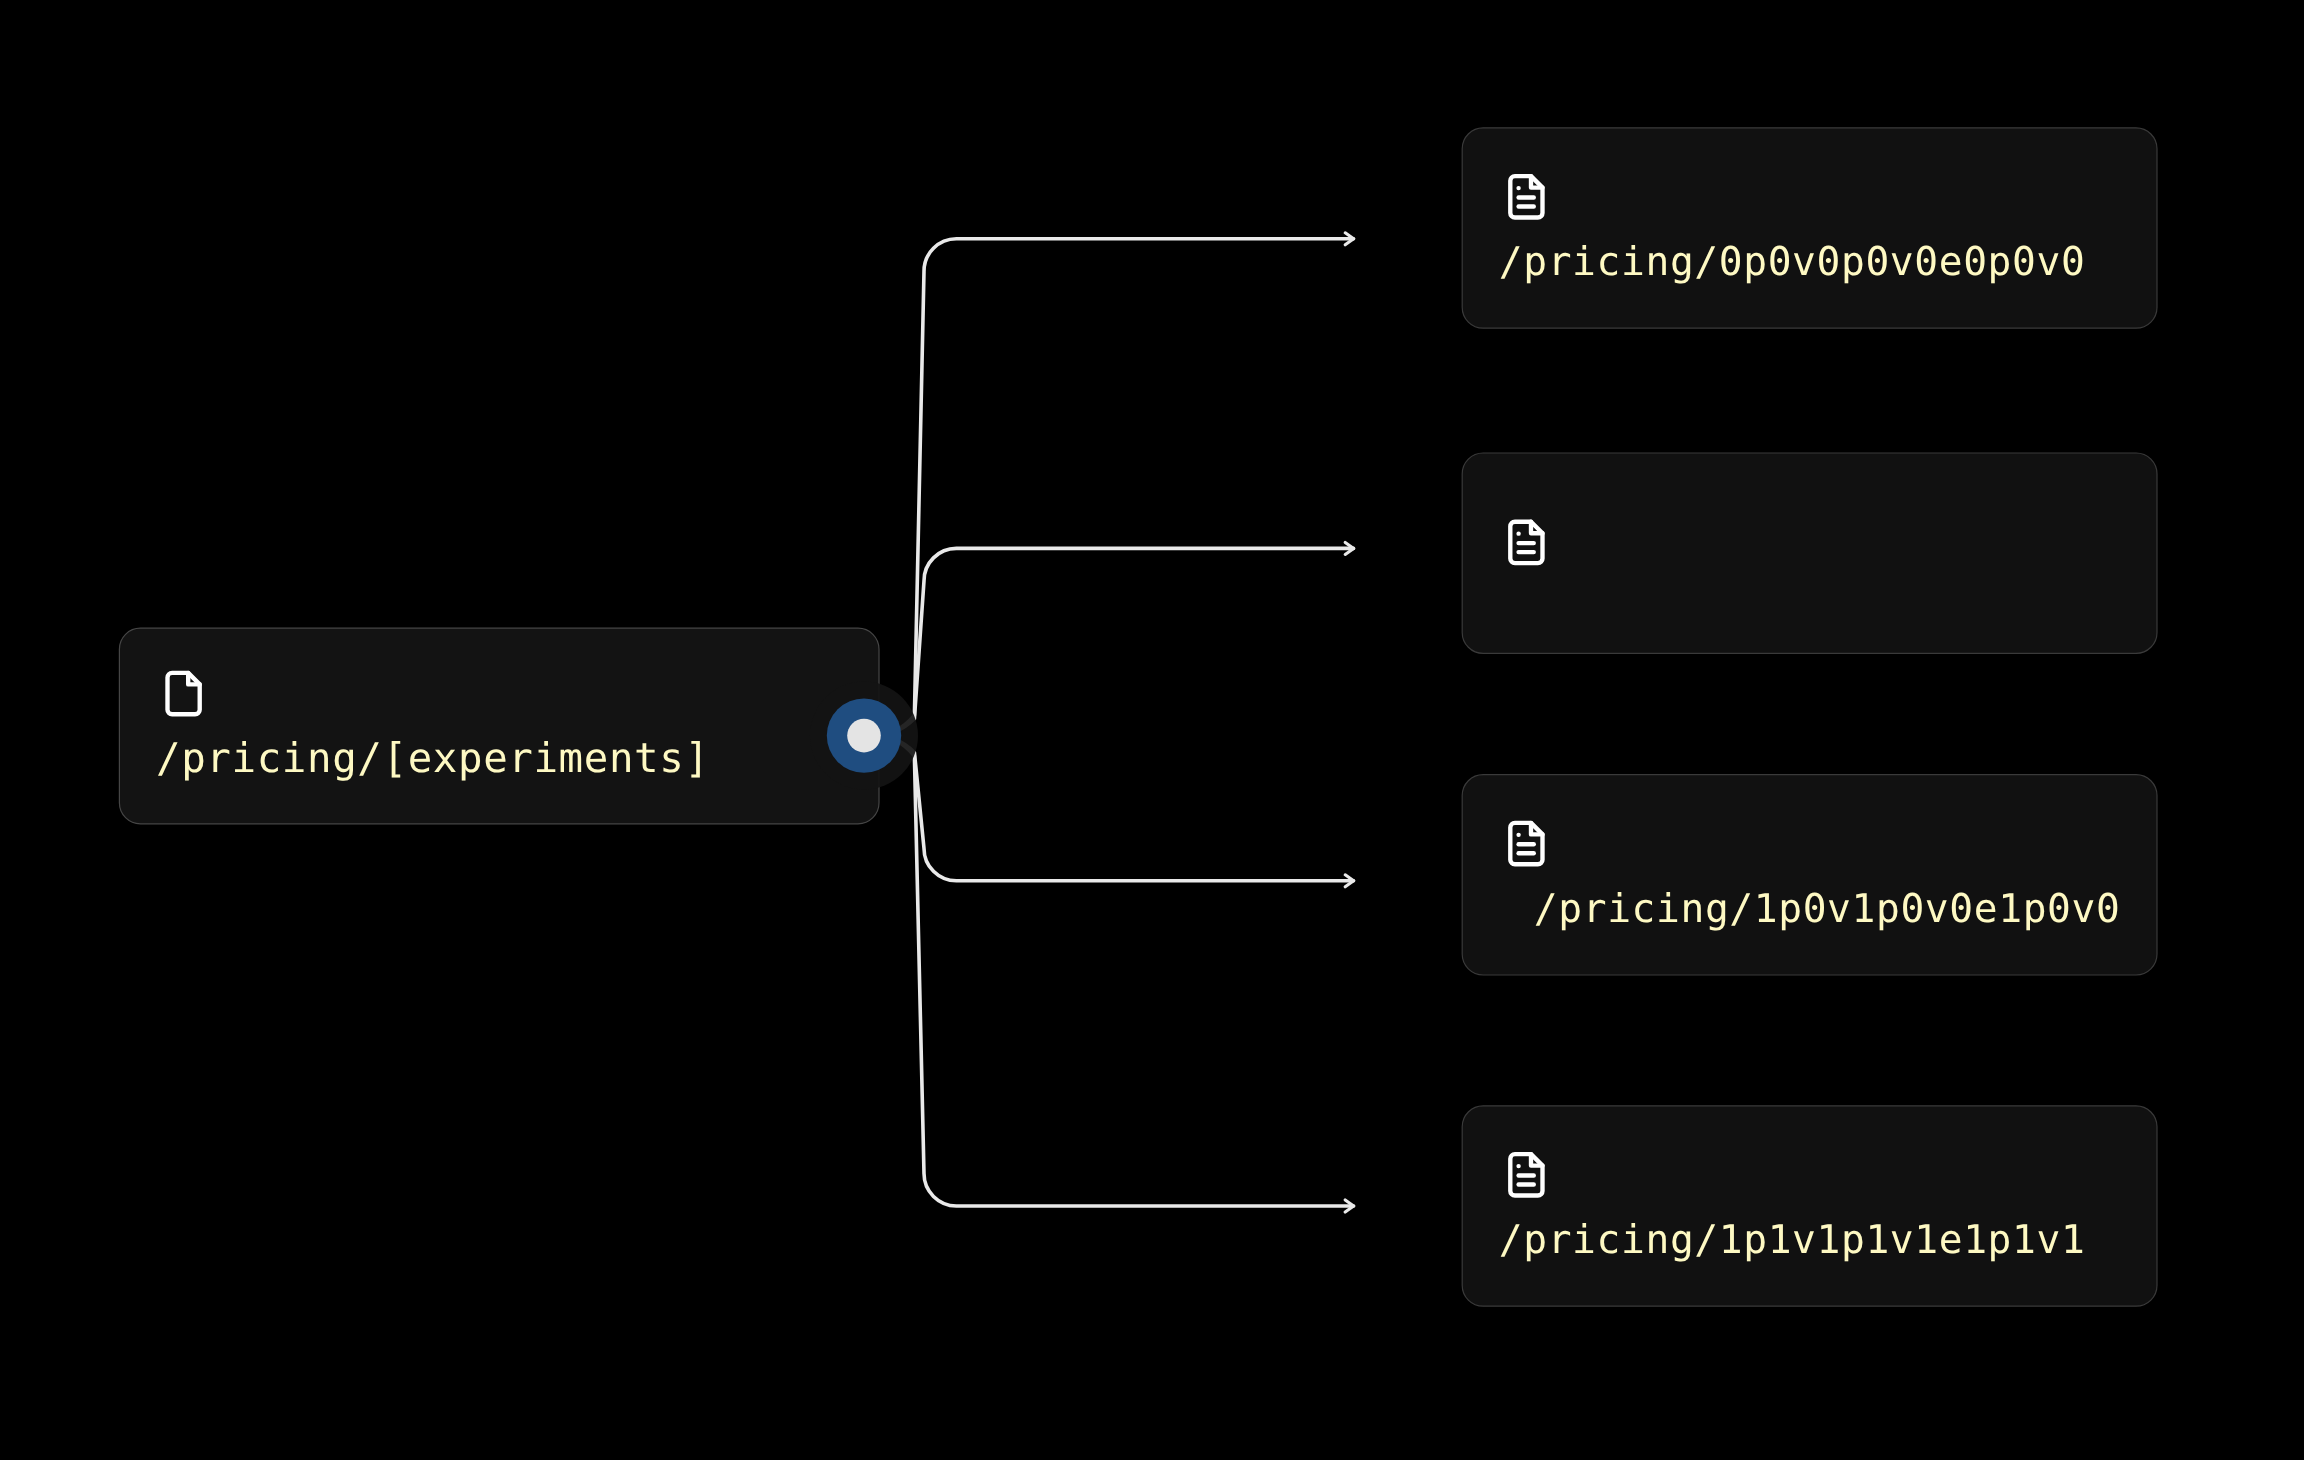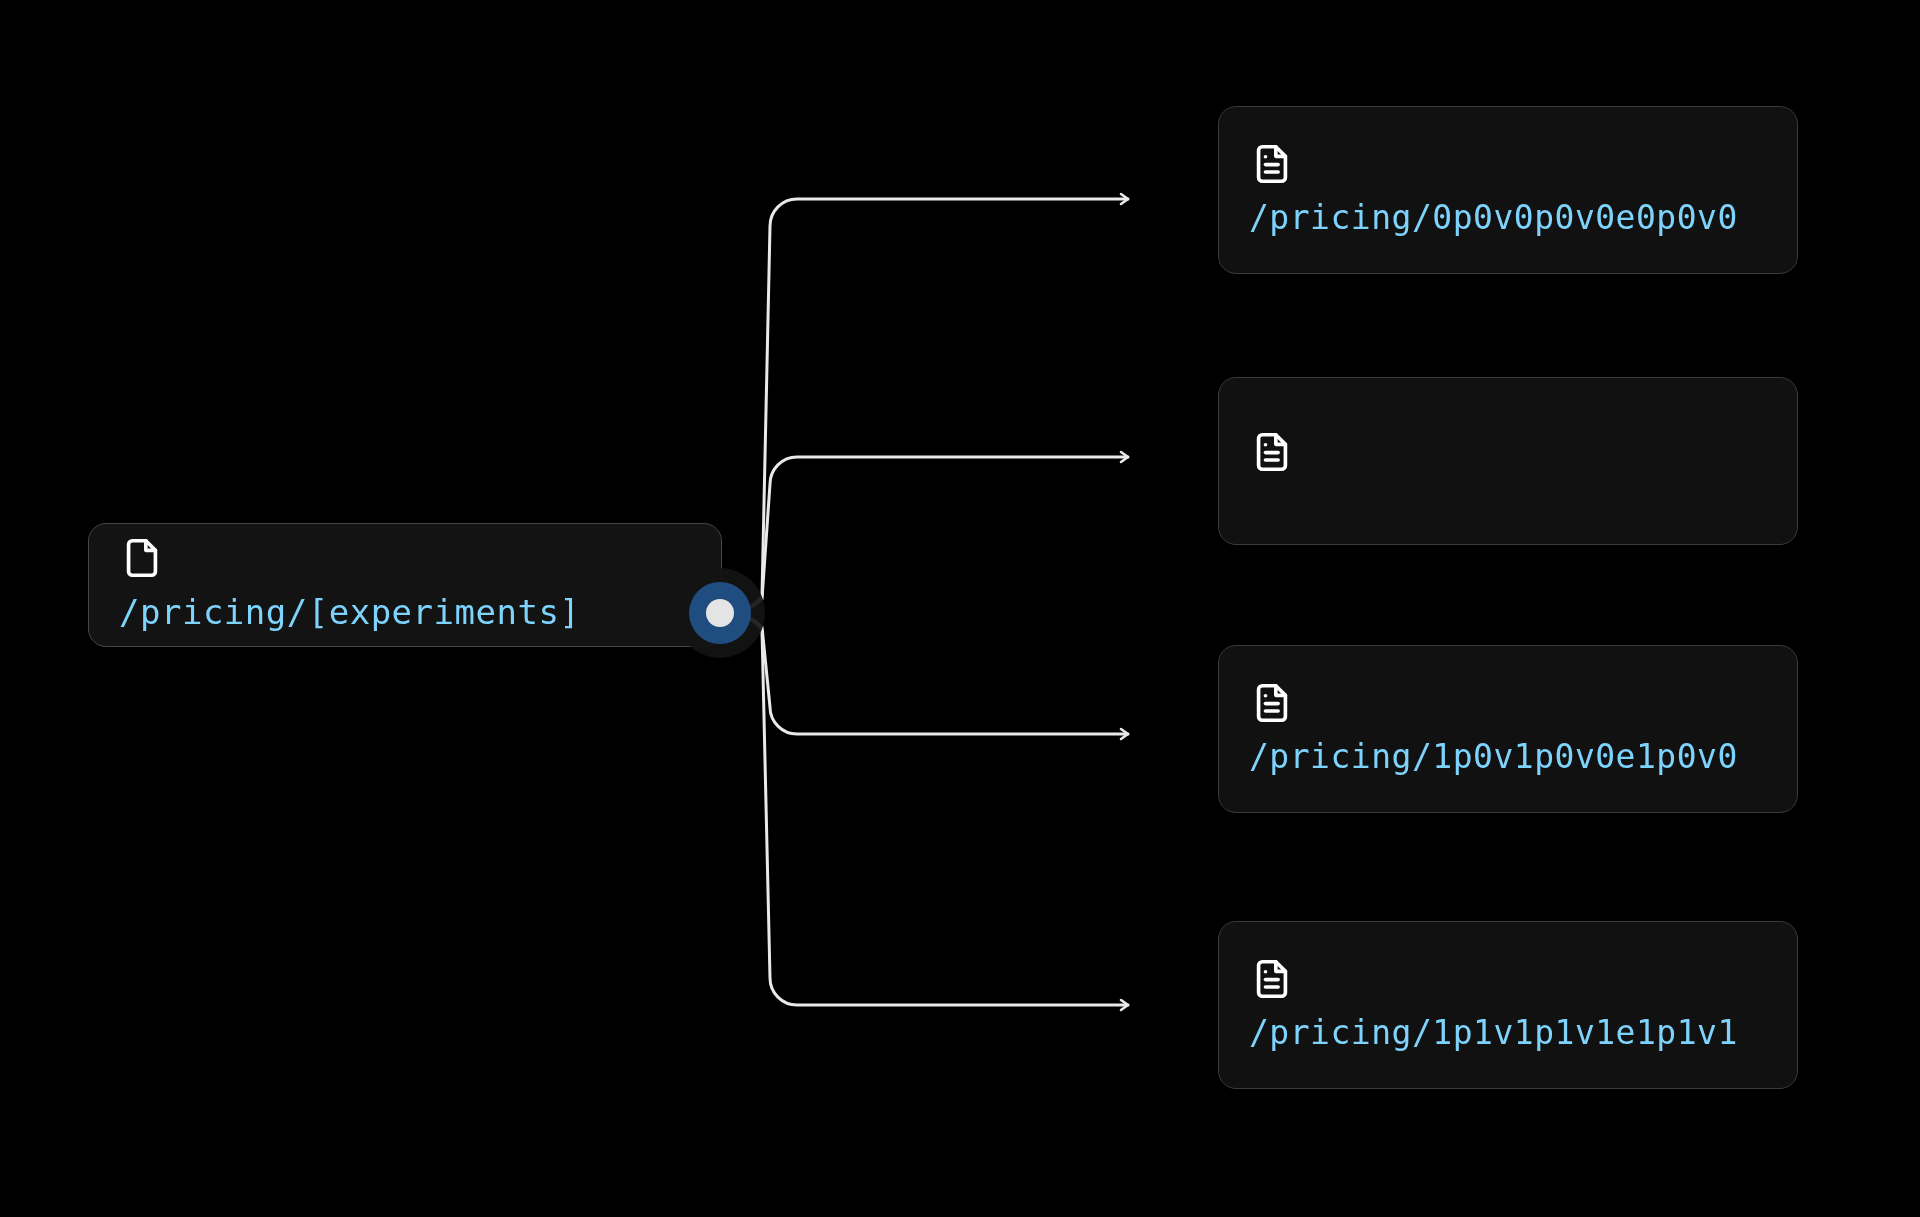--- a/index.html
+++ b/index.html
@@ -39,24 +39,24 @@
     background: #101010;
     border: 1.5px solid #3b3b3b;
     box-shadow: 0 2px 10px rgba(0,0,0,0.85);
     display: flex;
     flex-direction: column;
     justify-content: center;
     padding: 22px 30px 26px 30px;
   }
 
   .node.source {
-    left: 88px;
+    left: 99px;
     top: 523px;
     width: 634px;
-    height: 124px;
+    height: 164px;
     background: #131313;
     border-color: #464646;
   }
 
   .node.target {
     left: 1218px;
     width: 580px;
     height: 168px;
     background: #111111;
     border-color: #3a3a3a;
@@ -64,21 +64,21 @@
 
   .node-icon {
     width: 46px;
     height: 46px;
     margin-bottom: 14px;
     flex: 0 0 auto;
   }
   .node-icon svg { display: block; width: 46px; height: 46px; }
 
   .node-label {
-    color: #7dd3fc;
+    color: #fef9c3;
     font-family: "DejaVu Sans Mono", monospace;
     font-size: 33px;
     line-height: 1.05;
     letter-spacing: 0.5px;
     white-space: nowrap;
   }
   .node.source .node-label { font-size: 34px; }
 
   
   .handle {
@@ -174,21 +174,21 @@
       <svg viewBox="0 0 24 24" fill="none" stroke="#ffffff" stroke-width="1.9" stroke-linecap="round" stroke-linejoin="round">
         <path d="M14 3 H7 a2 2 0 0 0 -2 2 v14 a2 2 0 0 0 2 2 h10 a2 2 0 0 0 2 -2 V8 Z"></path>
         <path d="M14 3 v5 h5"></path>
         <path d="M8.6 8.2 h0.01"></path>
         <path d="M8.6 12.3 h6.6"></path>
         <path d="M8.6 16.2 h6.6"></path>
       </svg>
     </span>
   </div>
 
-  <div class="node target" style="top:645px;">
+  <div class="node target" style="top:645px;text-align:right;">
     <span class="node-icon">
       <svg viewBox="0 0 24 24" fill="none" stroke="#ffffff" stroke-width="1.9" stroke-linecap="round" stroke-linejoin="round">
         <path d="M14 3 H7 a2 2 0 0 0 -2 2 v14 a2 2 0 0 0 2 2 h10 a2 2 0 0 0 2 -2 V8 Z"></path>
         <path d="M14 3 v5 h5"></path>
         <path d="M8.6 8.2 h0.01"></path>
         <path d="M8.6 12.3 h6.6"></path>
         <path d="M8.6 16.2 h6.6"></path>
       </svg>
     </span>
     <span class="node-label">/pricing/1p0v1p0v0e1p0v0</span>

